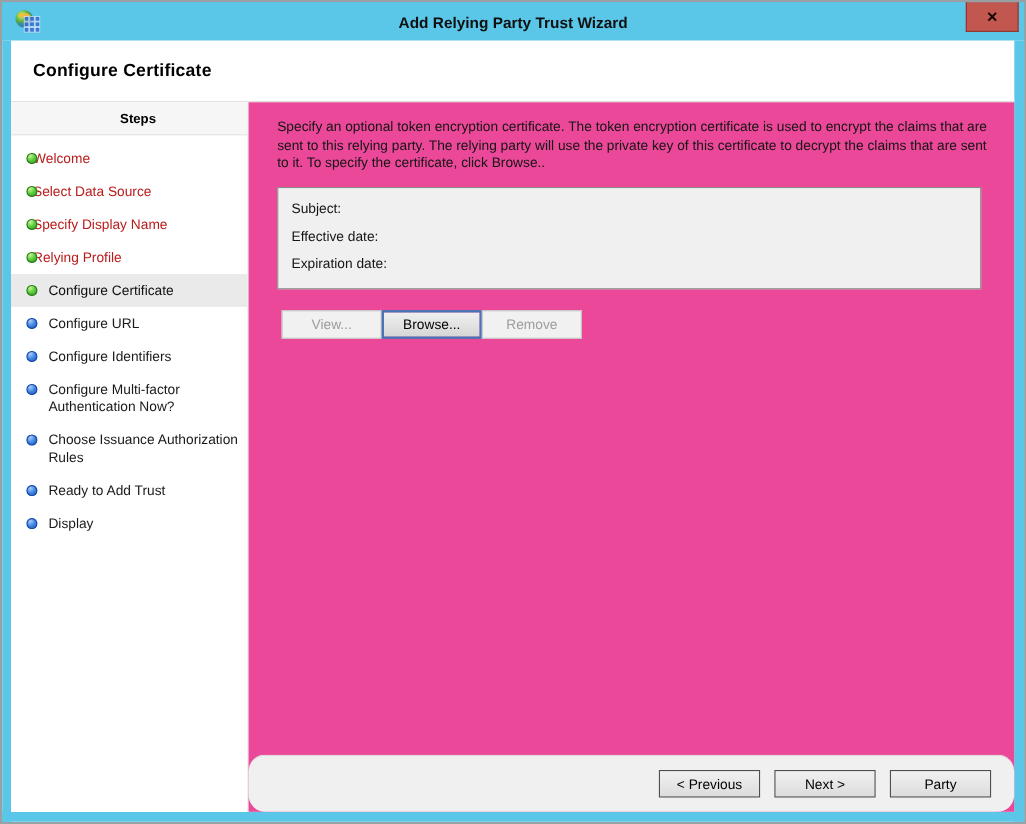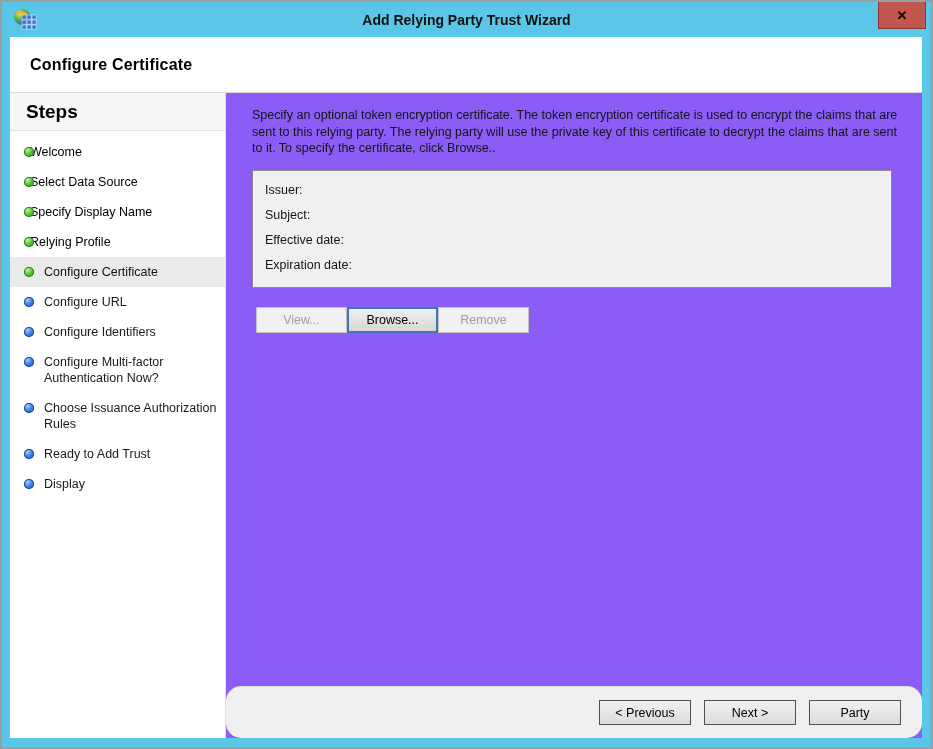--- a/index.html
+++ b/index.html
@@ -37,45 +37,46 @@
   }
   .page-header h1 { font-size:16px; font-weight:700; color:#000; letter-spacing:.2px; }
   .body { flex:1; display:flex; min-height:0; }
   
   .steps {
     width:216px; background:#fff; border-right:1px solid #e2e2e2;
     flex:0 0 auto; overflow:hidden;
   }
   .steps-title {
     background:#f6f6f6; border-bottom:1px solid #e3e3e3;
-    font-size:19px; font-weight:700; color:#000;
+    font-size:12px; font-weight:700; color:#000;
     padding:8px 0 7px 16px;
+    text-align:center;
   }
   .steps ul { list-style:none; padding:6px 0 0 0; }
   .steps li {
     position:relative; padding:7px 8px 7px 34px;
     font-size:12.5px; line-height:16px; color:#1a1a1a;
   }
-  .steps li.completed { color:#000000; cursor:pointer;padding-left:20px; }
+  .steps li.completed { color:#b91c1c; cursor:pointer;padding-left:20px; }
   .steps li.current { background:#eaeaea; color:#111; }
   .bullet {
     position:absolute; left:14px; top:10px; width:10px; height:10px;
     border-radius:50%;
   }
   .bullet.green {
     background:radial-gradient(circle at 35% 28%, #c8f59a 0%, #57c93a 45%, #2f8c1f 100%);
     box-shadow:0 0 0 1px #2f7a1d inset;
   }
   .bullet.blue {
     background:radial-gradient(circle at 35% 28%, #a9cdf7 0%, #3f85e0 45%, #1a4fb8 100%);
     box-shadow:0 0 0 1px #1b48a8 inset;
   }
   
   .main {
-    position:relative; flex:1; background:#8b5cf6;
+    position:relative; flex:1; background:#ec4899;
     padding:14px 24px 0 24px; min-width:0;
   }
   .intro {
     width:652px; font-size:12.5px; line-height:16.5px; color:#141414;
     margin:0 0 13px 2px;
   }
   .cert-box {
     width:640px; border:1px solid #8a8a8a; background:#f0f0f0;
     margin-left:2px; padding:7px 12px 9px 12px;
   }
@@ -191,21 +192,20 @@
             <span>Display</span>
           </li>
         </ul>
       </aside>
 
       <main class="main">
 
         <p class="intro">Specify an optional token encryption certificate.  The token encryption certificate is used to encrypt the claims that are sent to this relying party.  The relying party will use the private key of this certificate to decrypt the claims that are sent to it.  To specify the certificate, click Browse..</p>
 
         <div class="cert-box">
-          <div class="cert-row">Issuer:</div>
           <div class="cert-row">Subject:</div>
           <div class="cert-row">Effective date:</div>
           <div class="cert-row">Expiration date:</div>
         </div>
 
         <div class="inline-btns">
           <button class="btn disabled" disabled="">View...</button>
           <button class="btn focused">Browse...</button>
           <button class="btn disabled" disabled="">Remove</button>
         </div>

